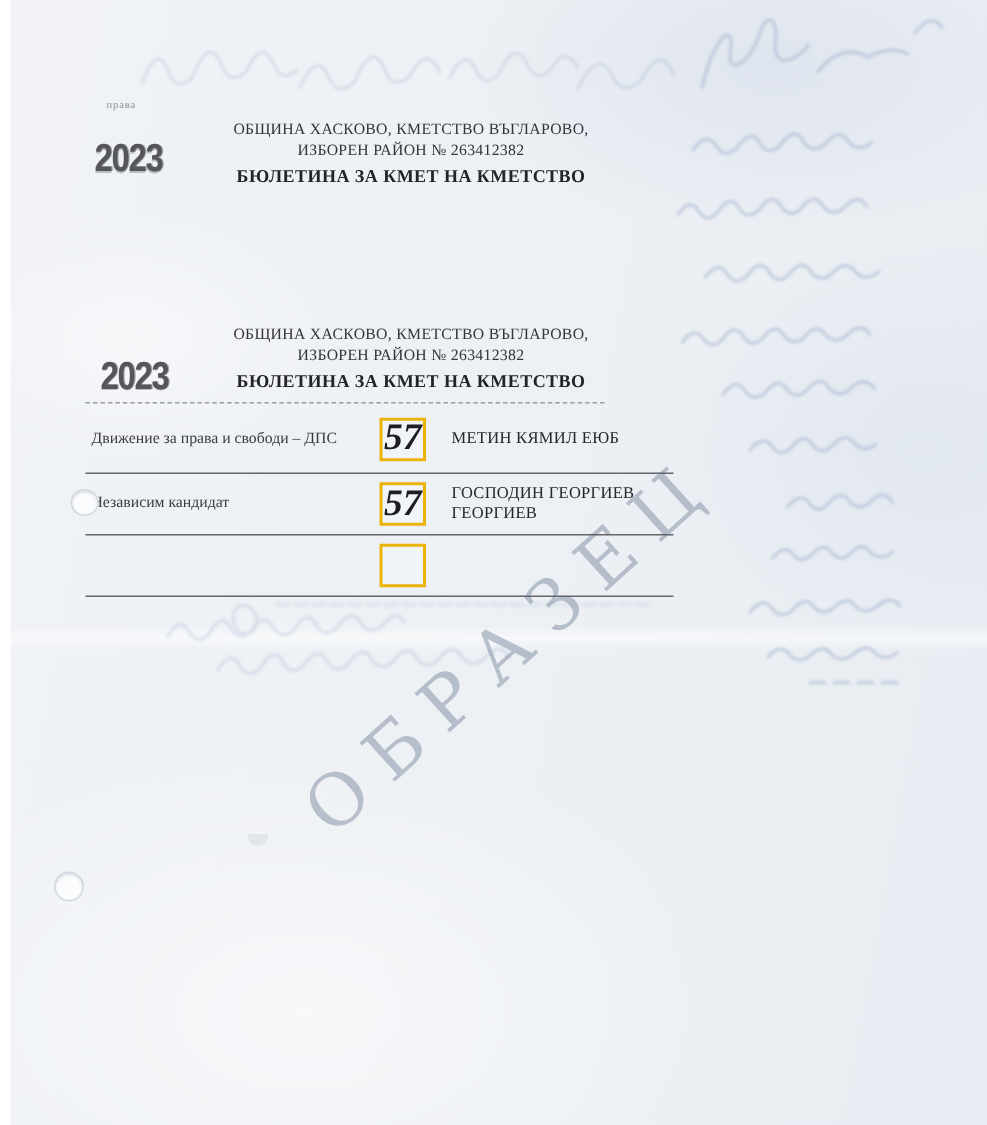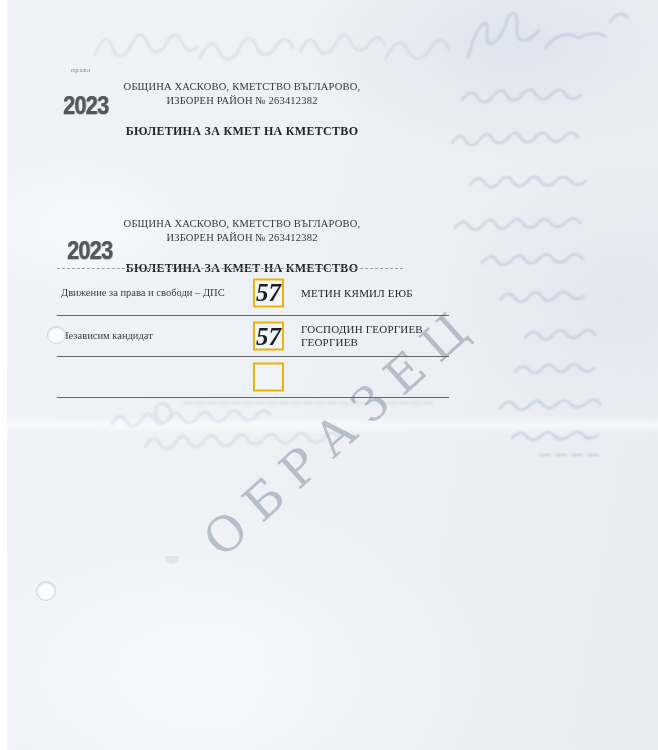--- a/index.html
+++ b/index.html
@@ -29,24 +29,24 @@
     position:absolute;
     font-family:"Liberation Sans", sans-serif;font-weight:bold;
     font-size:26px;line-height:26px;color:#55565c;
     transform:scaleX(0.84);transform-origin:left center;
     letter-spacing:-1px;
     text-shadow:1px 0 0 rgba(90,92,100,0.55), 0 1px 0 rgba(90,92,100,0.35);
   }
   .logo-1{left:63px;top:92px;}
   .logo-2{left:67px;top:237px;}
   .ballot-header{
-    position:absolute;left:96px;width:292px;text-align:center;color:#34353b;
+    position:absolute;left:128px;width:292px;text-align:center;color:#34353b;
   }
   .ballot-header .h-line{font-size:10.5px;line-height:14px;letter-spacing:0.2px;}
-  .ballot-header .h-title{font-size:12px;line-height:15px;font-weight:bold;color:#232429;margin-top:16px;letter-spacing:0.3px;}
+  .ballot-header .h-title{font-size:12px;line-height:15px;font-weight:bold;color:#232429;margin-top:2px;letter-spacing:0.3px;}
   .header-1{top:80px;}
   .header-2{top:217px;}
   .dashed-line{
     position:absolute;left:57px;top:268px;width:346px;height:0;
     border-top:1px dashed #9a9ca3;
   }
   .ballot-table{position:absolute;left:57px;top:270px;width:392px;}
   .ballot-row{position:relative;border-bottom:1px solid #63656b;}
   .row-1{height:45px;}
   .row-2{height:40px;}

